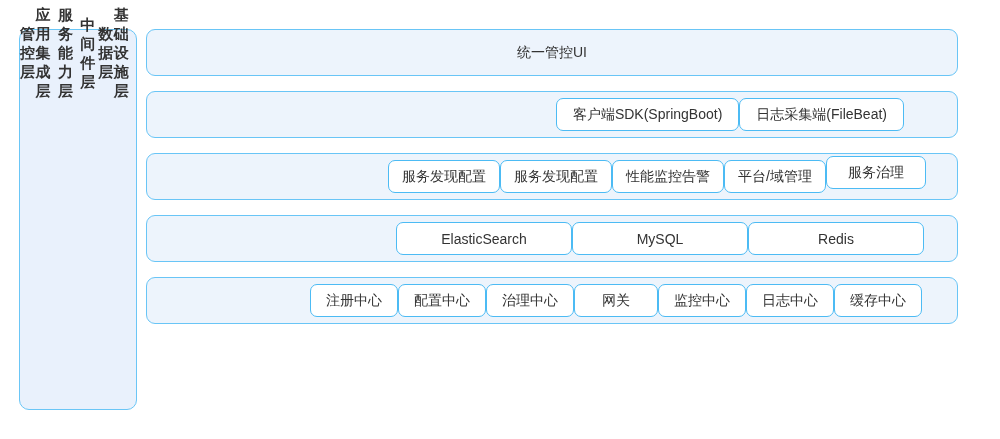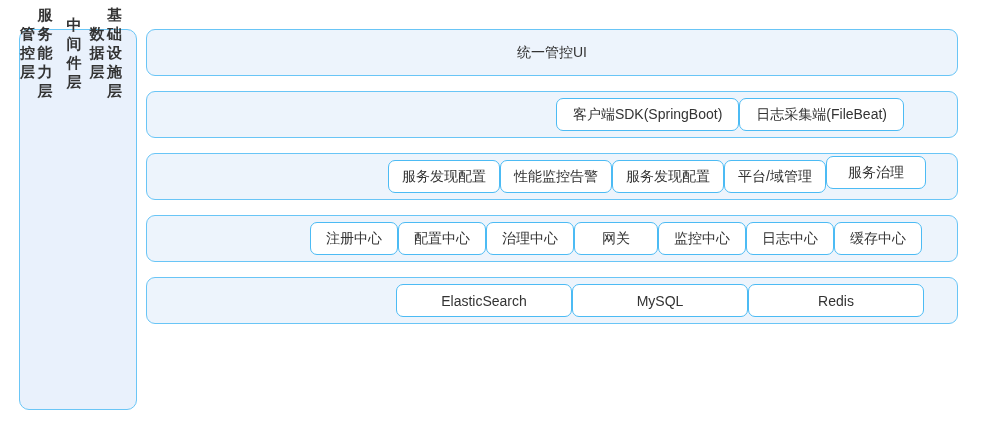--- a/index.html
+++ b/index.html
@@ -101,49 +101,50 @@
   .row-6 { padding: 0 33px 0 34px; }
   .row-6 .layer-box { padding: 0 14px; min-width: 138px; }
 </style>
 </head>
 <body>
 
 <div id="canvas">
   <div id="diagram">
     <div class="label-col">
         <div class="label-cell">管控层</div>
+        <div class="label-cell">应用集成层</div>
         <div class="label-cell">服务能力层</div>
         <div class="label-cell">中间件层</div>
         <div class="label-cell">数据层</div>
         <div class="label-cell">基础设施层</div>
       </div>
     <div class="rows-col">
         <div class="layer-row row-1">
           <span>统一管控UI</span>
         </div>
         <div class="layer-row row-2">
           <div class="layer-box">客户端SDK(SpringBoot)</div>
           <div class="layer-box">日志采集端(FileBeat)</div>
         </div>
         <div class="layer-row row-3">
           <div class="layer-box">服务发现配置</div>
+          <div class="layer-box">服务发现配置</div>
           <div class="layer-box">性能监控告警</div>
-          <div class="layer-box">服务发现配置</div>
           <div class="layer-box">平台/域管理</div>
           <div class="layer-box">服务治理</div>
+        </div>
+        <div class="layer-row row-5">
+          <div class="layer-box">ElasticSearch</div>
+          <div class="layer-box">MySQL</div>
+          <div class="layer-box">Redis</div>
         </div>
         <div class="layer-row row-4">
           <div class="layer-box">注册中心</div>
           <div class="layer-box">配置中心</div>
           <div class="layer-box">治理中心</div>
           <div class="layer-box">网关</div>
           <div class="layer-box">监控中心</div>
           <div class="layer-box">日志中心</div>
           <div class="layer-box">缓存中心</div>
         </div>
-        <div class="layer-row row-5">
-          <div class="layer-box">ElasticSearch</div>
-          <div class="layer-box">MySQL</div>
-          <div class="layer-box">Redis</div>
-        </div>
       </div>
   </div>
 </div>
 
 </body></html>

